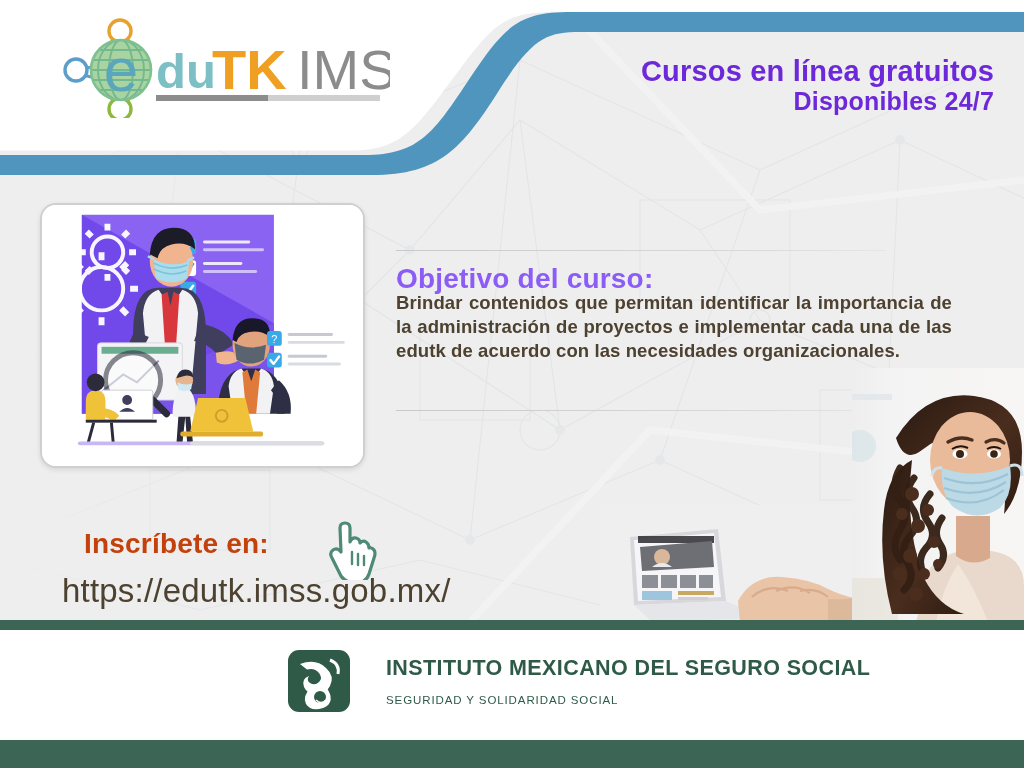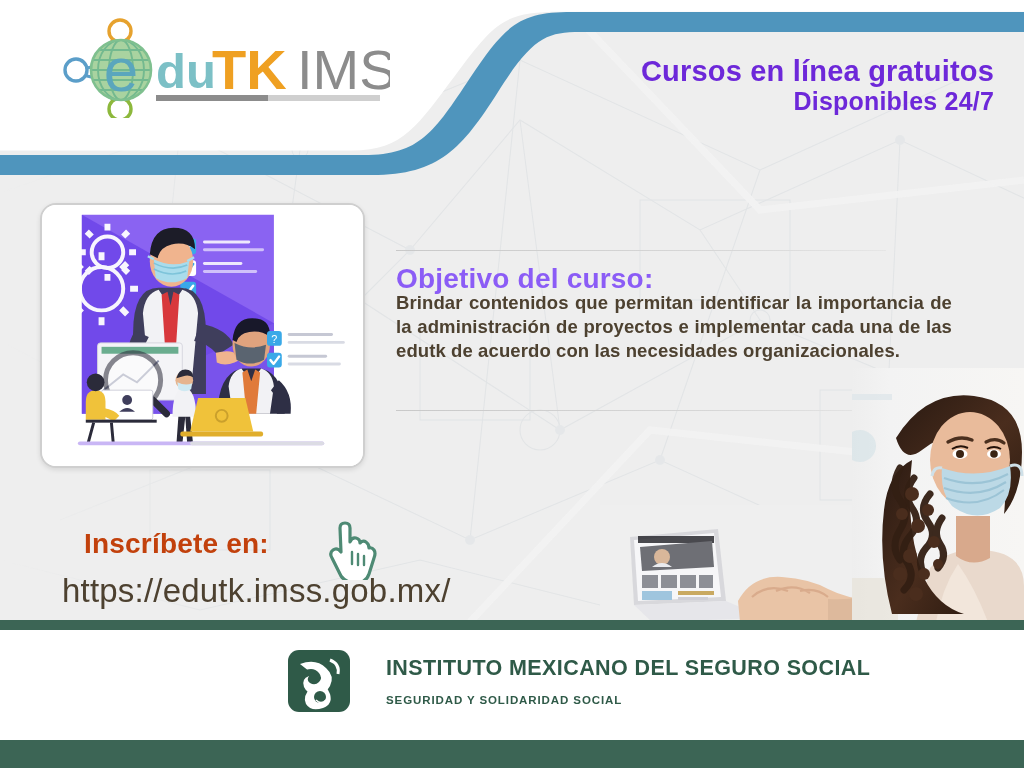--- a/index.html
+++ b/index.html
@@ -92,21 +92,21 @@
 
   
   .footer-band-top { position:absolute; left:0; top:620px; width:1024px; height:10px; background:#3c6555; }
   .footer-white { position:absolute; left:0; top:630px; width:1024px; height:110px; background:#ffffff; }
   .footer-band-bot { position:absolute; left:0; top:740px; width:1024px; height:28px; background:#3c6555; }
 
   .imss-logo { position:absolute; left:288px; top:645px; width:450px; height:72px; display:flex; align-items:center;gap:22px; }
   .imss-mark { width:62px; height:62px; flex:0 0 auto; }
   .imss-words { margin-left:14px; color:#2f5a48; }
   .imss-l1 { font-size:21.5px; font-weight:bold; letter-spacing:.4px; white-space:nowrap; }
-  .imss-l2 { font-size:11.5px; font-weight:bold; letter-spacing:.9px; margin-top:13px; white-space:nowrap; }
+  .imss-l2 { font-size:11.5px; font-weight:normal; letter-spacing:.9px; margin-top:13px; white-space:nowrap; }
 </style>
 </head>
 <body>
 
 <div id="poster">
 
   <div class="bg-gray"></div>
 
   <svg class="bg-netpattern" viewBox="0 0 1024 622" preserveAspectRatio="none">
     <defs>

